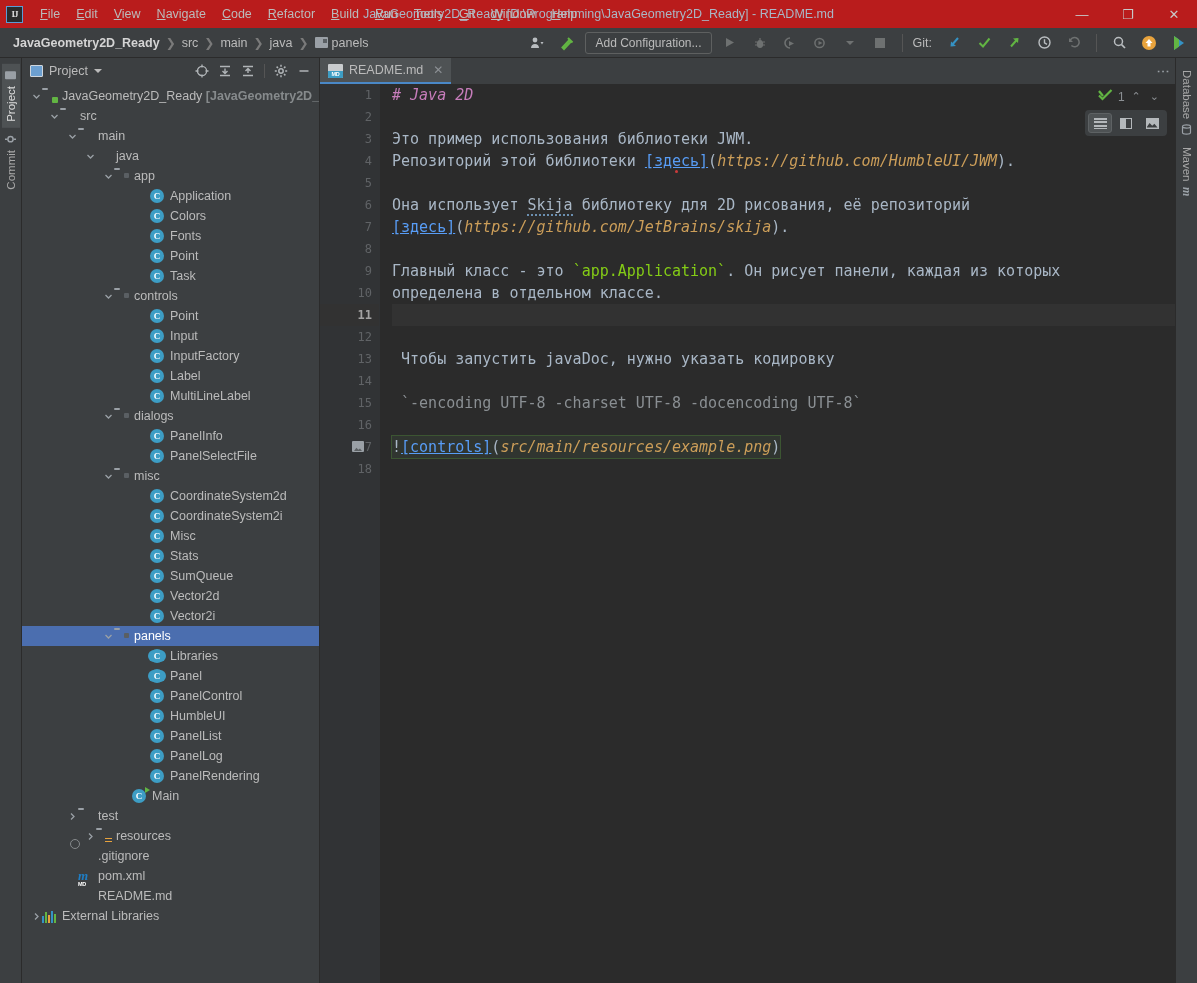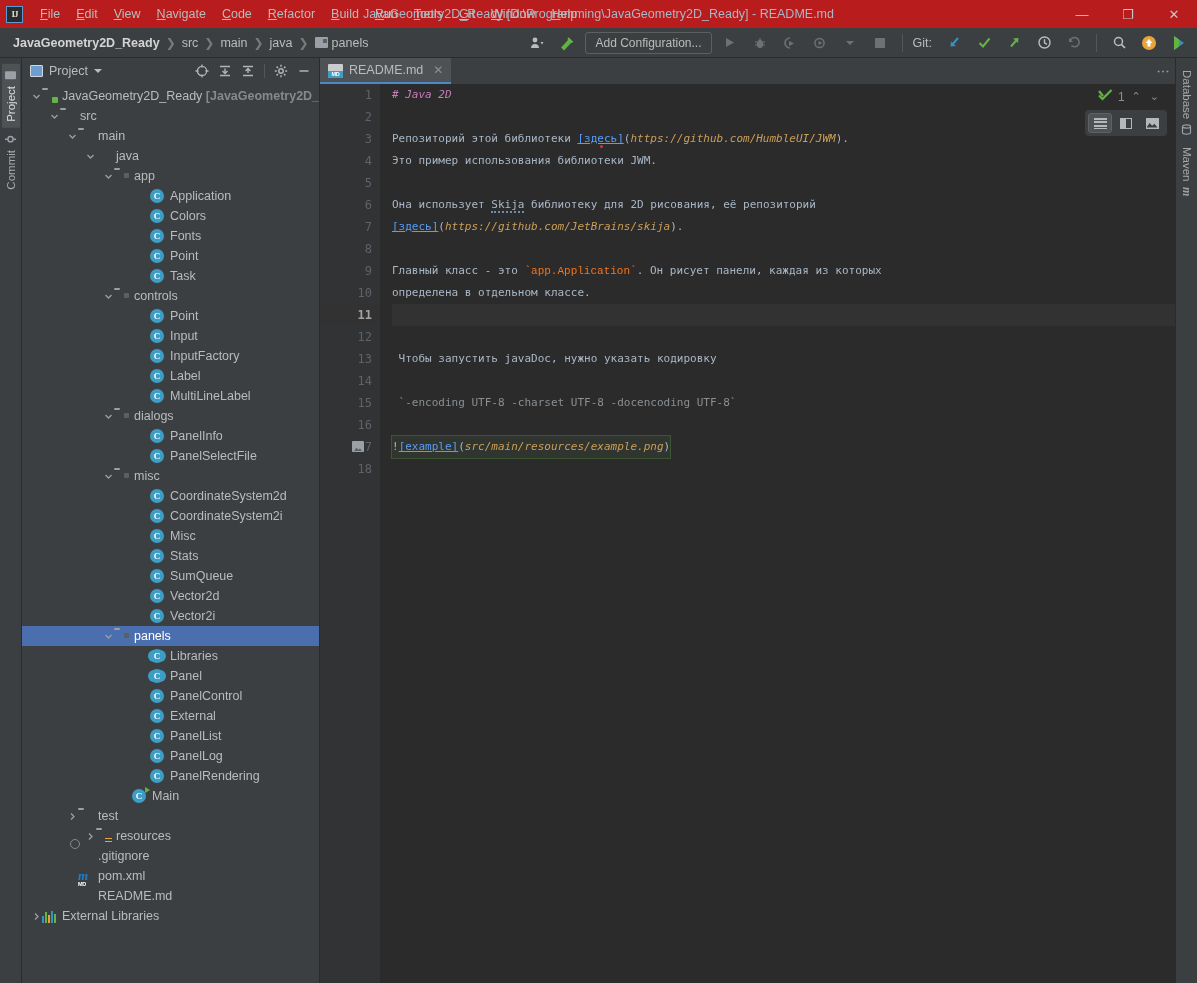--- a/index.html
+++ b/index.html
@@ -188,30 +188,30 @@
     clip-path: polygon(0 100%, 30% 20%, 55% 70%, 75% 35%, 100% 100%);}
 
   .fold-rail {
     position: absolute; left: 59px; top: 0; bottom: 0; width: 12px; background: #313335;
     border-right: 1px solid #313335;
   }
   .rail-line { position:absolute; left:5px; top:10px; width:1px; background:#585b5d; }
 
   .code {
     flex: 1 1 auto; position: relative; background: #2b2b2b; overflow: hidden;
-    font-family: "DejaVu Sans Mono", monospace; font-size: 11px; padding-left: 12px;
+    font-family: "DejaVu Sans Mono", monospace; font-size: 15px; padding-left: 12px;
   }
   .cline { height: 22px; line-height: 22px; white-space: pre; color: #a9b7c6; }
   .cline.cur { background: #323232; }
   .c-head { color: #c77dbb; font-style: italic; }
   .c-text { color: #a9b7c6; }
   .c-link { color: #589df6; text-decoration: underline; }
   .c-url { color: #cc9e59; font-style: italic; }
   .c-paren { color: #a9b7c6; }
-  .c-code { color: #f97316; font-family: Liberation Mono, monospace; }
+  .c-code { color: #84cc16; }
   .c-mono { color: #8a8f93; }
   .c-bang { color: #a9b7c6; }
   .img-line { background: rgba(70,100,70,0.18); outline: 1px solid rgba(98,181,67,0.30); display:inline-block; }
   .squiggle { border-bottom: 2px dotted #6b8fb0; padding-bottom:0px; }
   .typo-dot { position: relative; }
   .typo-dot::after {
     content:''; position:absolute; left: 48%; bottom: -3px; width: 3px; height: 3px; background: #cc3b3b; border-radius:50%;
   }
 
   
@@ -659,21 +659,21 @@
             <span class="ico">
               <span class="ico-class">C</span>
             </span>
             <span class="tlabel">PanelControl</span>
           </div>
           <div class="trow">
             <span class="arrow" style="margin-left: 116px;"></span>
             <span class="ico">
               <span class="ico-class">C</span>
             </span>
-            <span class="tlabel">External</span>
+            <span class="tlabel">HumbleUI</span>
           </div>
           <div class="trow">
             <span class="arrow" style="margin-left: 116px;"></span>
             <span class="ico">
               <span class="ico-class">C</span>
             </span>
             <span class="tlabel">PanelList</span>
           </div>
           <div class="trow">
             <span class="arrow" style="margin-left: 116px;"></span>
@@ -791,35 +791,35 @@
             <div class="gline">18<span class="gfold">
                 <span class="fold-box">−</span>
               </span></div>
             <div class="fold-rail">
               <div class="rail-line" style="height: 372px;"></div>
             </div>
           </div>
         <div class="code" id="code">
             <div class="cline"><span class="c-head"># Java 2D</span></div>
             <div class="cline"></div>
+            <div class="cline"><span class="c-text">Это пример использования библиотеки JWM.</span></div>
             <div class="cline"><span class="c-text">Репозиторий этой библиотеки </span><span class="c-link typo-dot">[здесь]</span><span class="c-paren">(</span><span class="c-url">https://github.com/HumbleUI/JWM</span><span class="c-paren">).</span></div>
-            <div class="cline"><span class="c-text">Это пример использования библиотеки JWM.</span></div>
             <div class="cline"></div>
             <div class="cline"><span class="c-text">Она использует </span><span class="c-text squiggle">Skija</span><span class="c-text"> библиотеку для 2D рисования, её репозиторий</span></div>
             <div class="cline"><span class="c-link">[здесь]</span><span class="c-paren">(</span><span class="c-url">https://github.com/JetBrains/skija</span><span class="c-paren">).</span></div>
             <div class="cline"></div>
             <div class="cline"><span class="c-text">Главный класс - это </span><span class="c-code">`app.Application`</span><span class="c-text">. Он рисует панели, каждая из которых</span></div>
             <div class="cline"><span class="c-text">определена в отдельном классе.</span></div>
             <div class="cline cur"></div>
             <div class="cline"></div>
             <div class="cline"><span class="c-text"> Чтобы запустить javaDoc, нужно указать кодировку</span></div>
             <div class="cline"></div>
             <div class="cline"><span class="c-mono"> `-encoding UTF-8 -charset UTF-8 -docencoding UTF-8`</span></div>
             <div class="cline"></div>
-            <div class="cline"><span class="img-line"><span class="c-bang">!</span><span class="c-link">[example]</span><span class="c-paren">(</span><span class="c-url">src/main/resources/example.png</span><span class="c-paren">)</span></span></div>
+            <div class="cline"><span class="img-line"><span class="c-bang">!</span><span class="c-link">[controls]</span><span class="c-paren">(</span><span class="c-url">src/main/resources/example.png</span><span class="c-paren">)</span></span></div>
             <div class="cline"></div>
           </div>
 
         <div class="inspect">
           <span class="chk">
             <svg width="15" height="14" viewBox="0 0 15 14">
                 <path d="M1 7.5 L4.5 11 L13.5 2" stroke="#62b543" stroke-width="2.2" fill="none"></path>
                 <path d="M1 3 L5 8" stroke="#62b543" stroke-width="2.2" fill="none"></path>
               </svg>
           </span>

